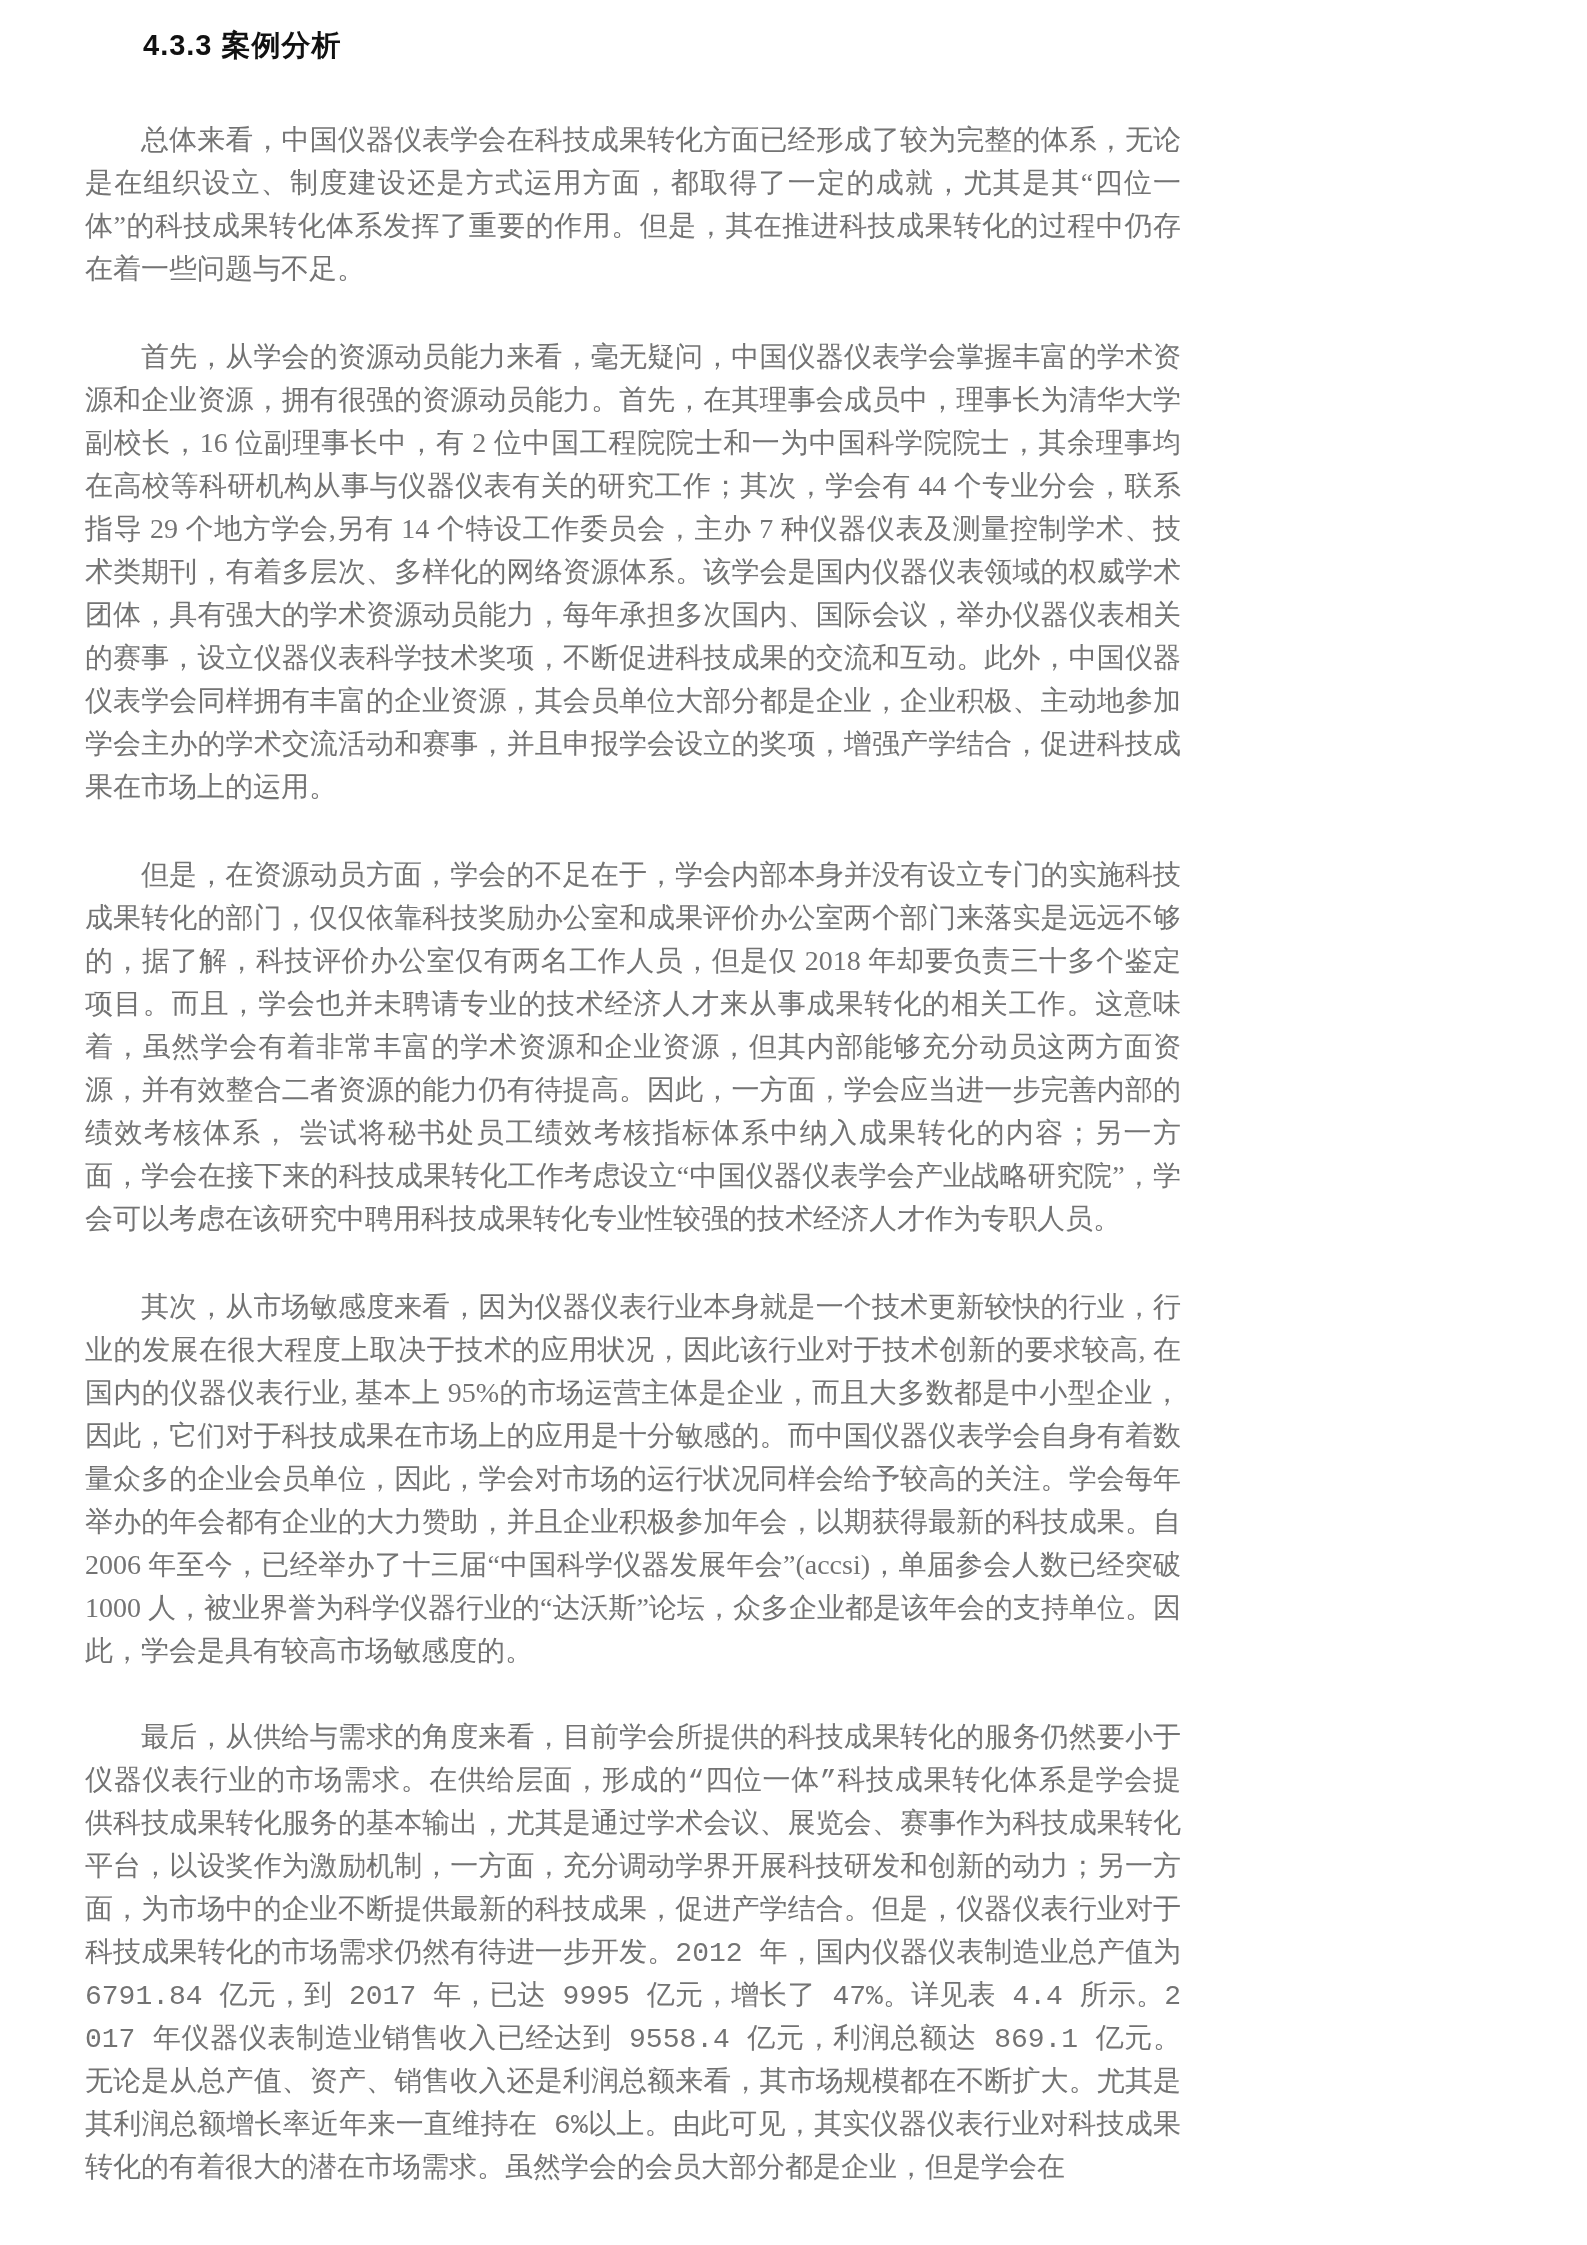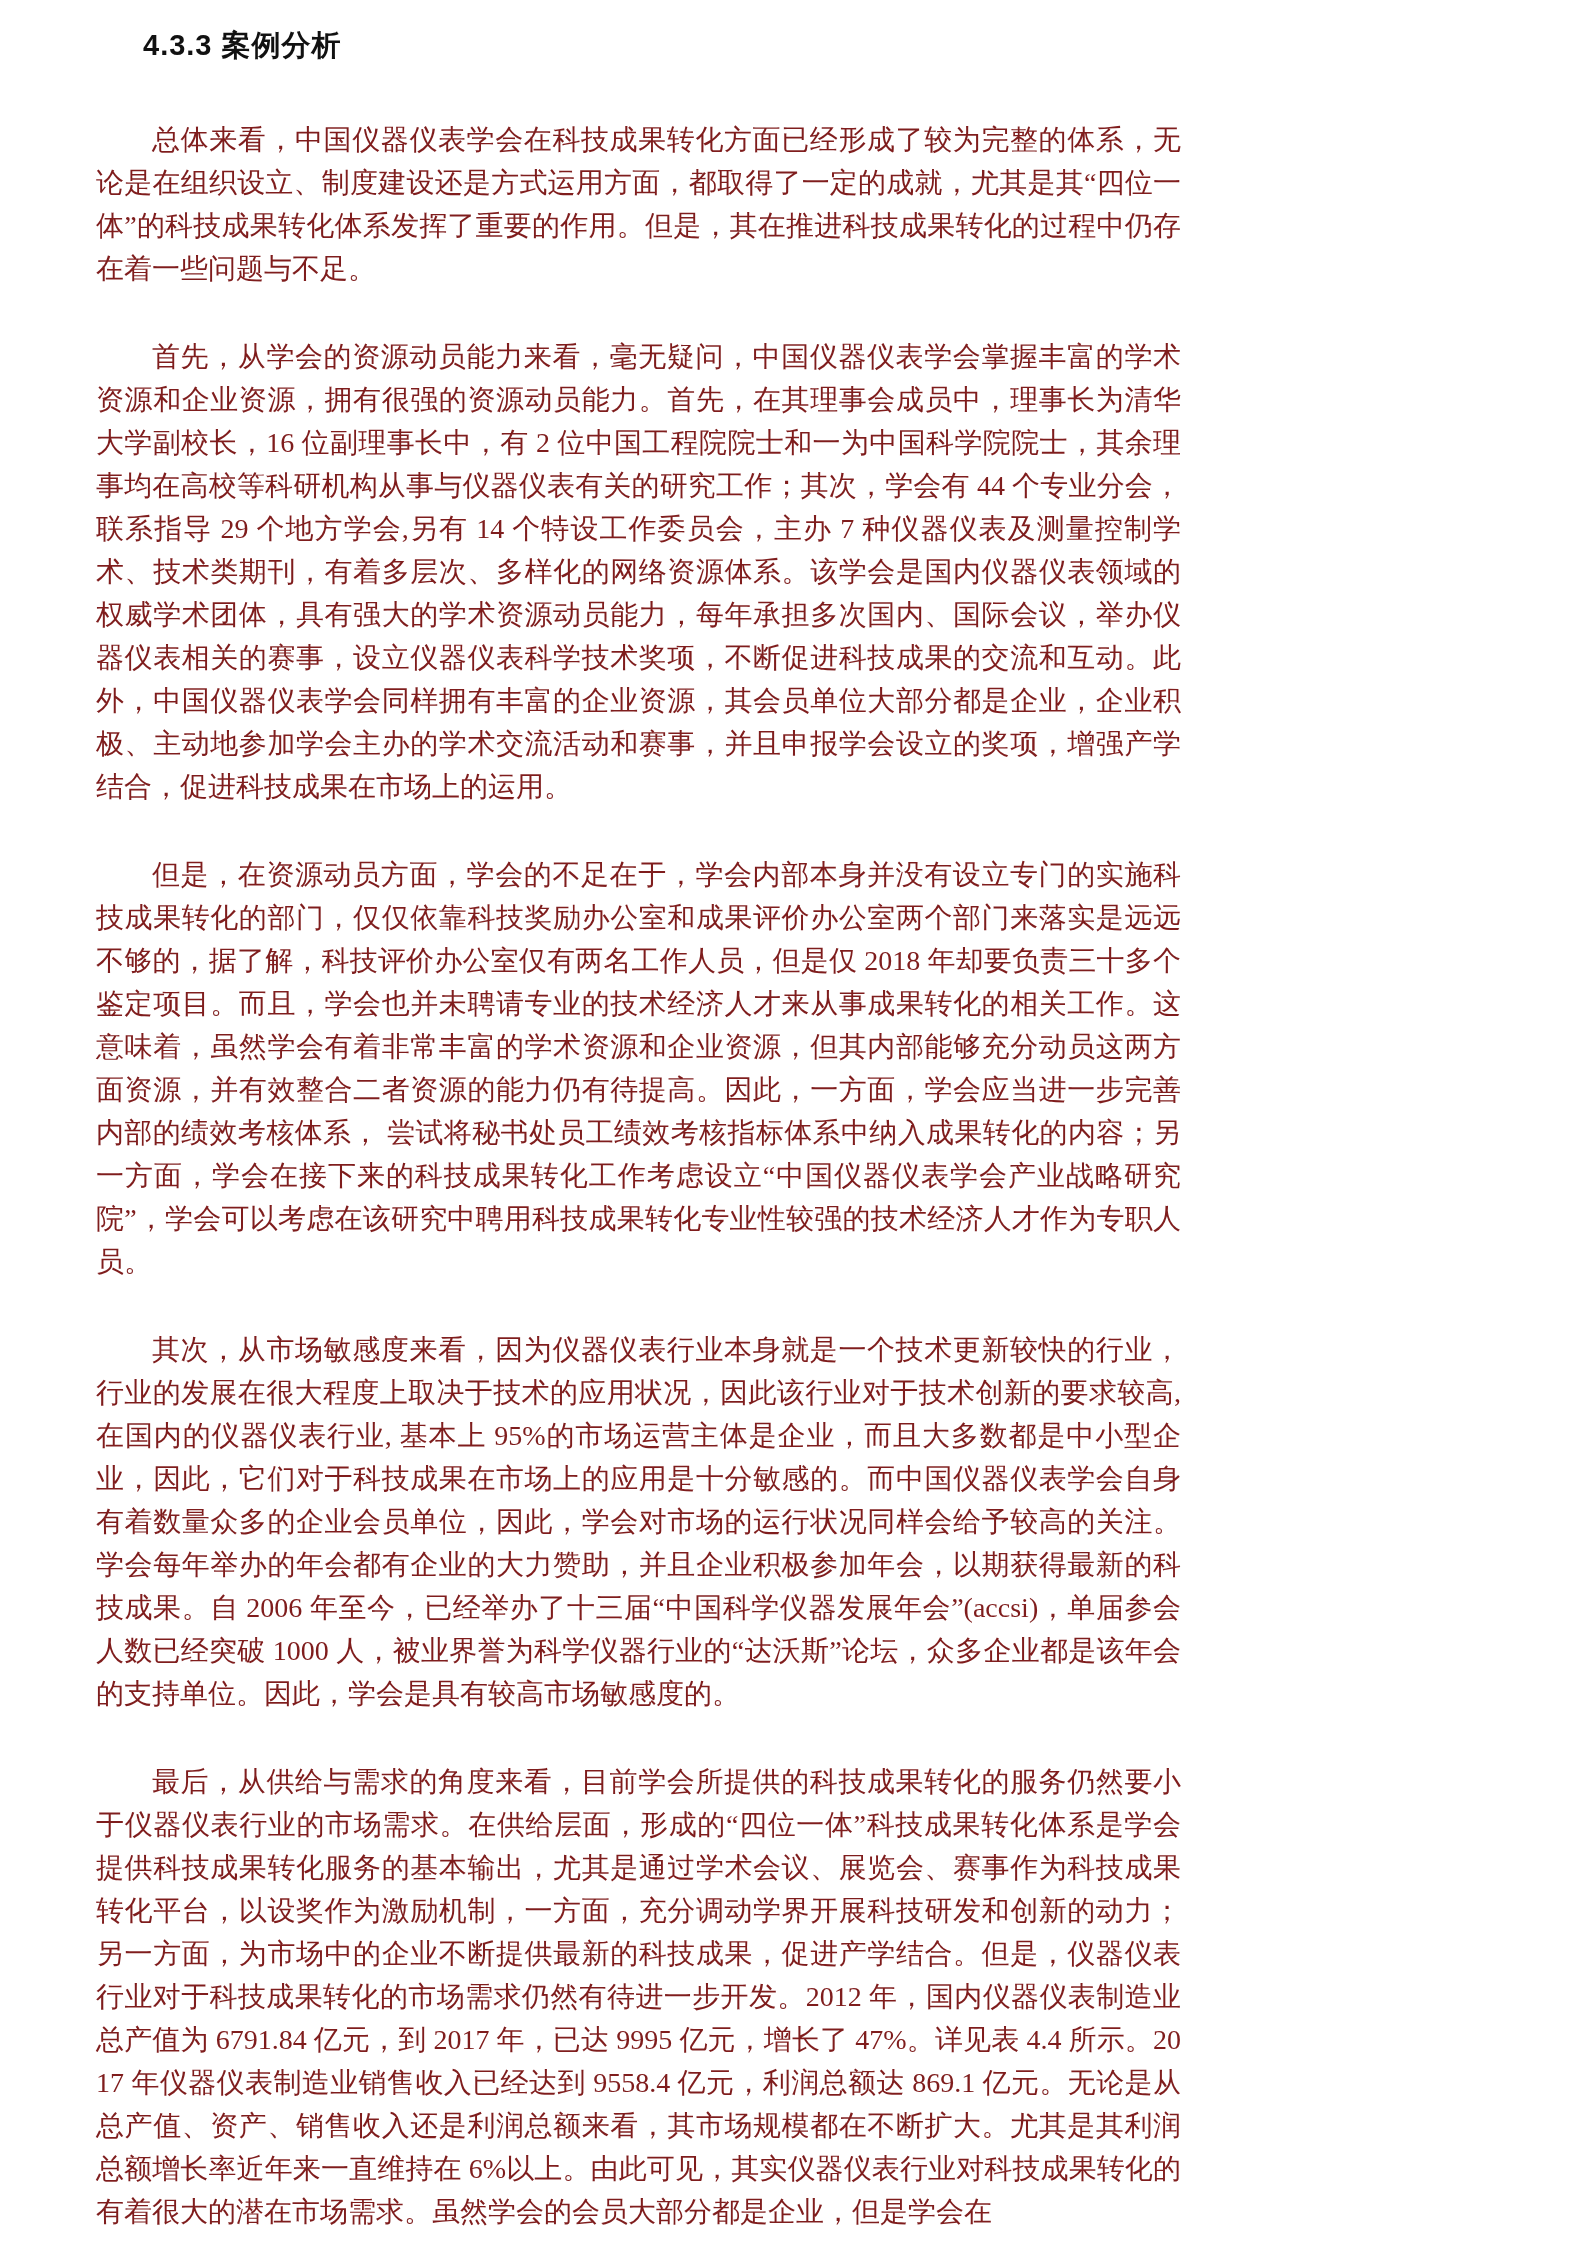--- a/index.html
+++ b/index.html
@@ -22,30 +22,31 @@
     margin: 0 0 54px 0;
     text-indent: 2em;
     font-family: "Liberation Sans", "DejaVu Sans", sans-serif;
     font-weight: bold;
     font-size: 29px;
     line-height: 38px;
     color: #111111;
     letter-spacing: 1px;
   }
   .body-paragraph {
-    margin: 0 0 45px 11px;
+    margin: 0 0 45px 0;
     font-size: 28px;
     line-height: 43px;
     text-align: justify;
     text-indent: 2em;
-    color: #7f1d1d;
+    color: #737373;
     word-break: break-all;
   }
   .body-paragraph:last-child {
     margin-bottom: 0;
+    font-family: Liberation Mono, monospace;
   }
 </style>
 </head>
 <body>
 
 <div class="page">
   <h3 class="section-heading">4.3.3 案例分析</h3>
 
   <p class="body-paragraph">总体来看，中国仪器仪表学会在科技成果转化方面已经形成了较为完整的体系，无论是在组织设立、制度建设还是方式运用方面，都取得了一定的成就，尤其是其“四位一体”的科技成果转化体系发挥了重要的作用。但是，其在推进科技成果转化的过程中仍存在着一些问题与不足。</p>
 

